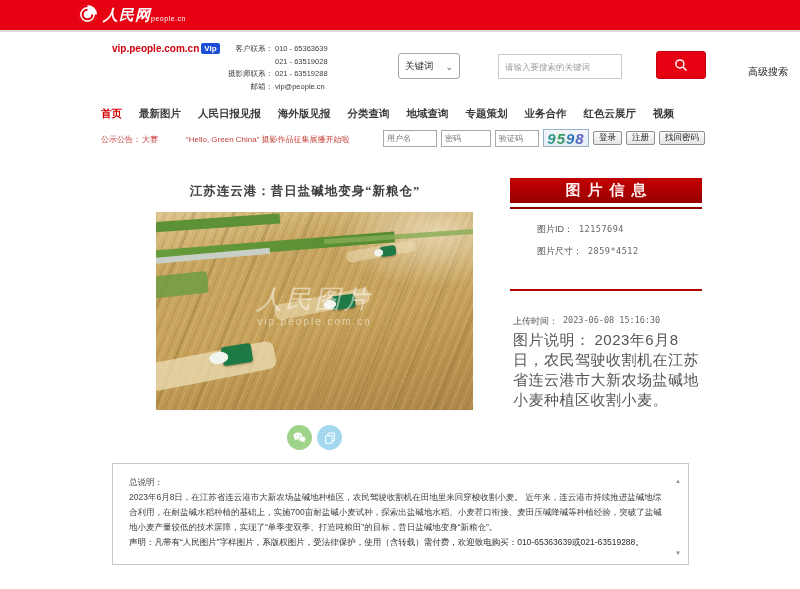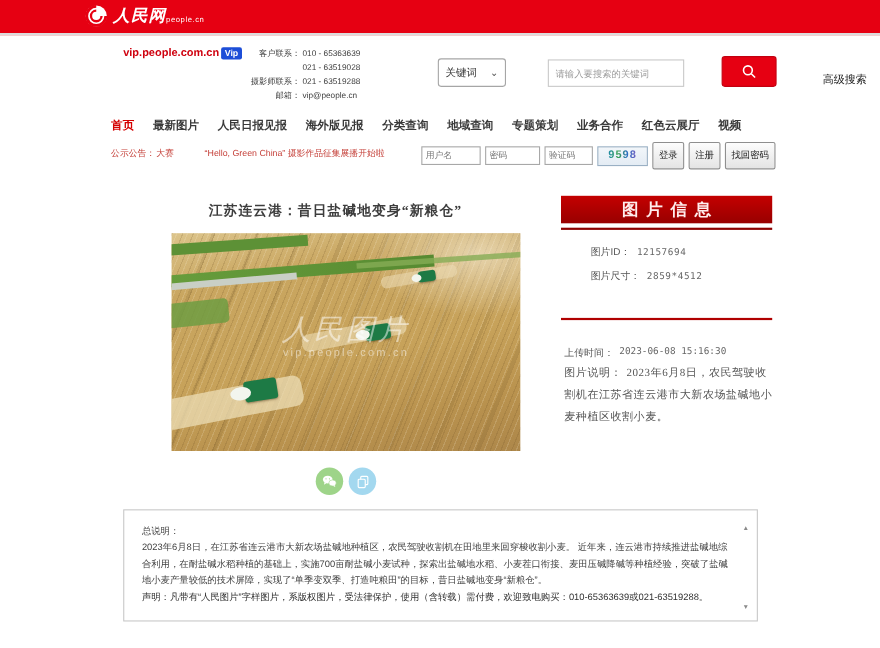--- a/index.html
+++ b/index.html
@@ -44,22 +44,22 @@
   
   .notice-row { position:absolute; top:127px; left:95px; width:610px; height:24px; }
   .notice-label { position:absolute; left:6px; top:7px; font-size:8px; color:#c5413a; }
   .notice-item1 { position:absolute; left:47px; top:7px; font-size:8px; color:#c5413a; cursor:pointer; }
   .notice-item2 { position:absolute; left:91px; top:7px; font-size:8px; color:#c5413a; cursor:pointer; }
   .login-cluster { position:absolute; right:0; top:2px; display:flex; align-items:center; gap:4px; }
   .mini-input { height:17px; border:1px solid #a8a8a8; font-size:8px; padding:0 3px; color:#333; outline:none; }
   .mini-input::placeholder { color:#777; }
   .in-user { width:54px; } .in-pass { width:50px; } .in-code { width:44px; }
   .captcha-box { width:46px; height:18px; border:1px solid #9ab0c4; background:linear-gradient(#f2f6fa,#e4ecf4); display:flex; align-items:center; justify-content:center; cursor:pointer; }
-  .captcha-text { font-size:10px; font-weight:bold; letter-spacing:1px; background:linear-gradient(90deg,#1c8ca8,#3aa04f,#2b6fc2,#7a5fc0); -webkit-background-clip:text; background-clip:text; color:transparent; }
-  .mini-btn { height:25px; font-size:8.5px; color:#222; padding:0 5px; border:1px solid #8f8f8f; border-radius:2px; background:linear-gradient(#fdfdfd,#e4e4e4); cursor:pointer; white-space:nowrap; }
+  .captcha-text { font-size:15px; font-weight:bold; font-style:italic; letter-spacing:1px; background:linear-gradient(90deg,#1c8ca8,#3aa04f,#2b6fc2,#7a5fc0); -webkit-background-clip:text; background-clip:text; color:transparent; }
+  .mini-btn { height:14px; font-size:8.5px; color:#222; padding:0 5px; border:1px solid #8f8f8f; border-radius:2px; background:linear-gradient(#fdfdfd,#e4e4e4); cursor:pointer; white-space:nowrap; }
 
   
   .article-title { position:absolute; top:183px; left:120px; width:370px; text-align:center; font-family:"Liberation Serif","DejaVu Serif",serif; font-weight:bold; font-size:12.5px; color:#3d3d3d; letter-spacing:1px; }
 
   .photo { position:absolute; top:212px; left:156px; width:317px; height:198px; overflow:hidden; cursor:pointer;
     background:
       radial-gradient(ellipse 150px 80px at 88% 10%, rgba(255,250,235,0.55), transparent 70%),
       repeating-linear-gradient(112deg, rgba(110,80,35,0.18) 0 1px, transparent 1px 4px, rgba(255,246,224,0.16) 4px 5px, transparent 5px 9px),
       repeating-linear-gradient(112deg, transparent 0 34px, rgba(100,75,30,0.14) 34px 37px),
       linear-gradient(168deg, #dcc48b 0%, #c9a660 22%, #c7a25a 55%, #b9924e 80%, #ad874a 100%);
@@ -93,21 +93,21 @@
   
   .sidebar { position:absolute; top:178px; left:510px; width:192px; }
   .panel-header { height:25px; background:linear-gradient(#c40000,#980000); display:flex; align-items:center; justify-content:center; font-family:"Liberation Serif","DejaVu Serif",serif; font-weight:bold; font-size:15px; color:#ffecec; letter-spacing:7px; text-indent:7px; }
   .panel-underline { height:2px; background:#8c0000; margin-top:4px; }
   .info-rows { margin-top:14px; padding-left:3px; }
   .info-row { font-size:9px; color:#555; margin-bottom:9px; display:flex; align-items:baseline;margin-left:24px; }
   .info-row .val { font-family:"DejaVu Sans Mono","Liberation Mono",monospace; font-size:8.5px; color:#666; margin-left:6px; letter-spacing:0.5px; }
   .red-divider { height:2px; background:#b00000; margin-top:31px; }
   .upload-row { font-size:9px; color:#555; margin-top:24px; padding-left:3px; display:flex; align-items:flex-start; }
   .upload-row .val { font-family:"DejaVu Sans Mono","Liberation Mono",monospace; font-size:8.5px; color:#666; margin-left:5px; }
-  .caption { font-size:10px; color:#555; line-height:20px; margin-top:2px; padding-left:3px; letter-spacing:0.5px;font-family:Liberation Serif, serif; }
+  .caption { font-size:15px; color:#555; line-height:20px; margin-top:2px; padding-left:3px; letter-spacing:0.5px; }
   .caption .cap-label { margin-right:4px; }
 
   
   .summary-box { position:absolute; top:463px; left:112px; width:577px; height:102px; border:1px solid #c8c8c8; background:#fff; padding:11px 26px 0 16px; font-size:8.5px; color:#3f3f3f; line-height:15px; overflow:hidden; }
   .sum-title { font-weight:normal; }
   .sum-statement { font-weight:normal; color:#2e2e2e; }
   .scrollbar { position:absolute; top:10px; bottom:3px; right:4px; width:10px; }
   .scrollbar::before { content:"▲"; position:absolute; top:0; left:1px; font-size:6px; color:#8a8a8a; }
   .scrollbar::after { content:"▼"; position:absolute; bottom:0; left:1px; font-size:6px; color:#8a8a8a; }
 </style>

